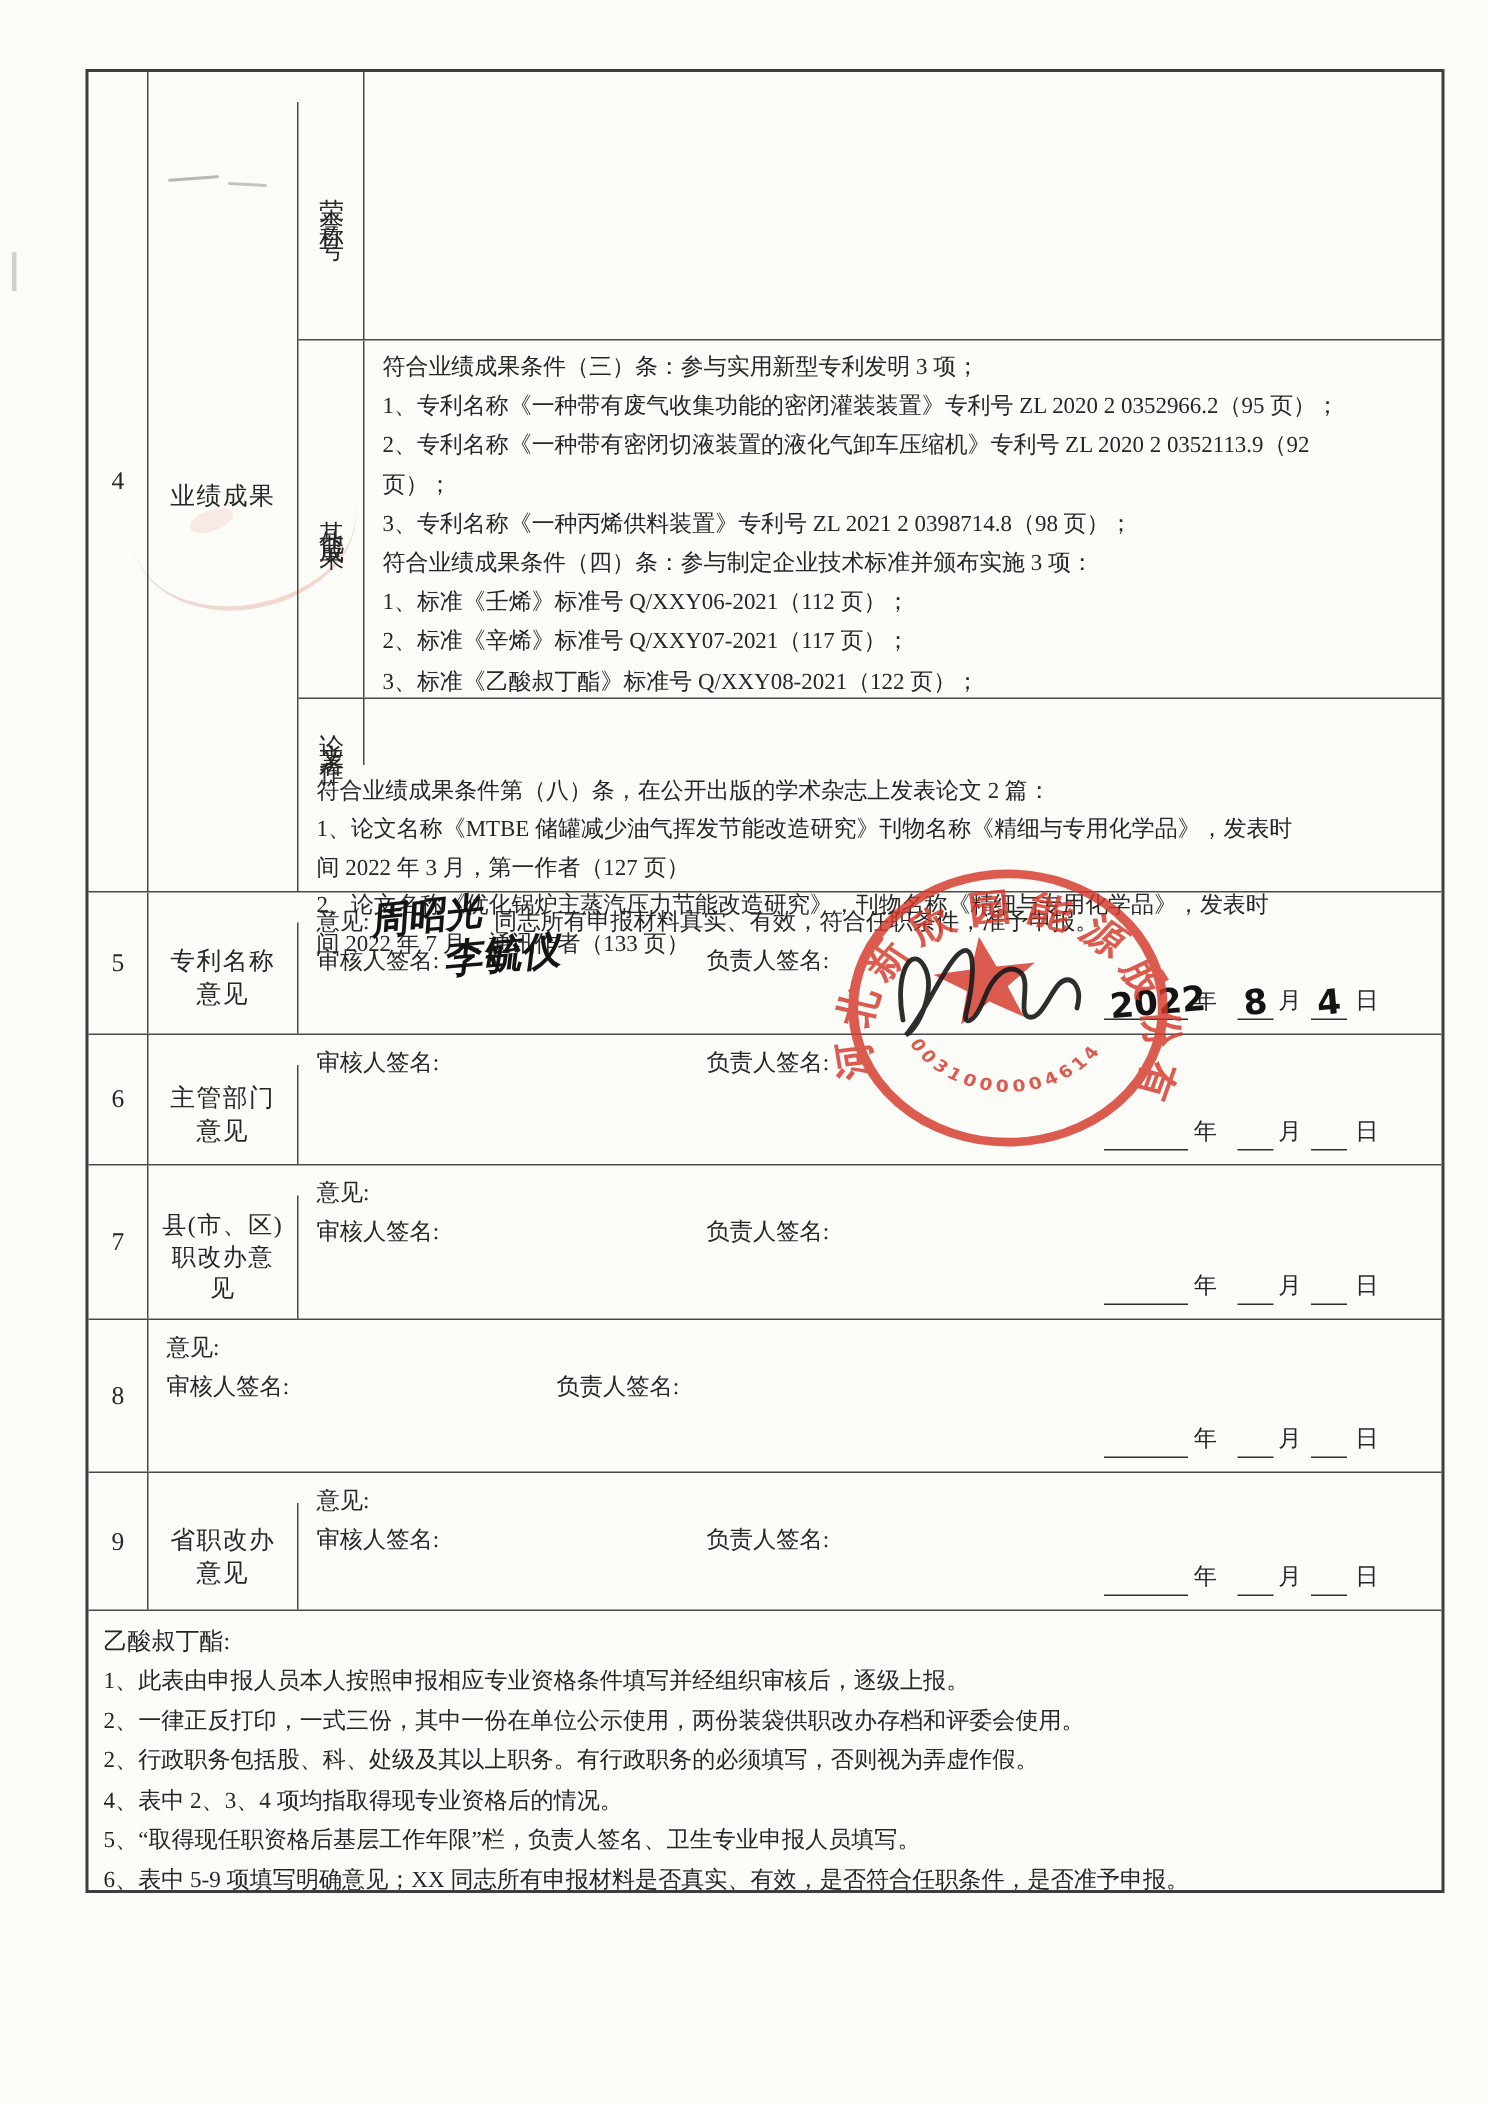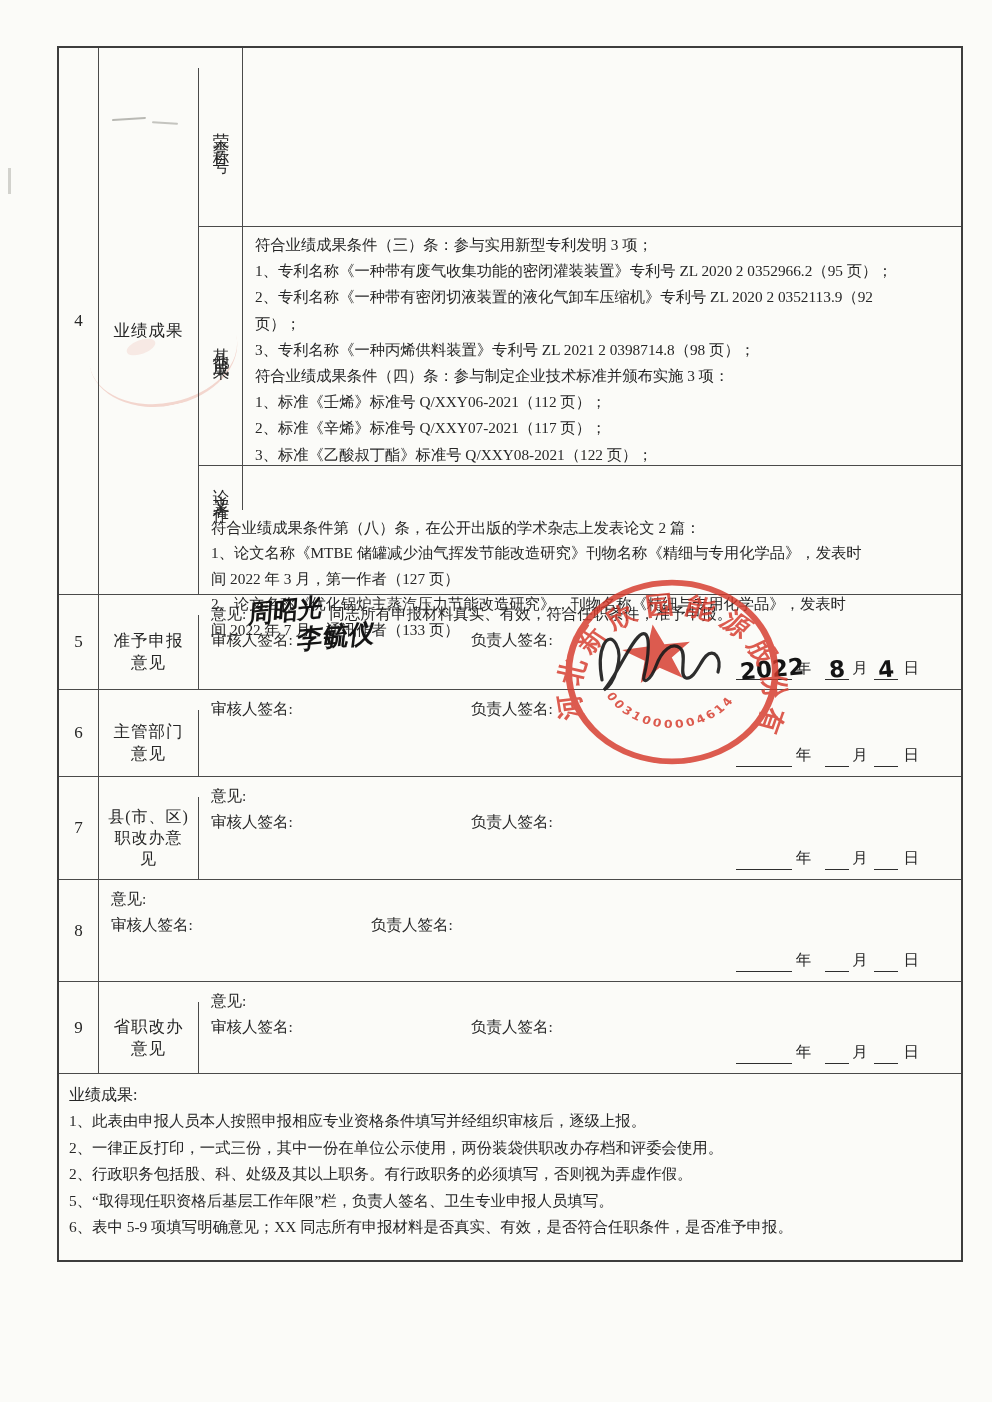--- a/index.html
+++ b/index.html
@@ -139,21 +139,21 @@
 1、论文名称《MTBE 储罐减少油气挥发节能改造研究》刊物名称《精细与专用化学品》，发表时
 间 2022 年 3 月，第一作者（127 页）
 2、论文名称《优化锅炉主蒸汽压力节能改造研究》，刊物名称《精细与专用化学品》，发表时
 间 2022 年 7 月，通讯作者（133 页）</div>
         </div>
       </div>
     </div>
 
     <div class="row" style="height:95px; flex:0 0 95px;">
       <div class="cell num">5</div>
-      <div class="cell rowlabel prewrap">准予申报
+      <div class="cell rowlabel prewrap">专利名称
 意见</div>
       <div class="cell ocontent">
         <div class="oline">
           <span>意见:</span><span class="hw name-hw">周昭光</span><span>同志所有申报材料真实、有效，符合任职条件，准予申报。</span>
         </div>
         <div class="oline">
           <span>审核人签名:</span><span class="hw sig-hw">李毓仪</span>
           <span class="leader">负责人签名:</span>
         </div>
         <div class="dateline">
@@ -234,25 +234,26 @@
         </div>
         <div class="dateline">
           <span class="blank blank-y"></span><span>年</span>
           <span class="blank blank-m"></span><span>月</span>
           <span class="blank blank-d"></span><span>日</span>
         </div>
       </div>
     </div>
 
     <div class="row notesrow">
-      <div class="notes-title">业绩成果:</div>
+      <div class="notes-title">乙酸叔丁酯:</div>
       <div id="notes-list">
           <div class="note-line"><span>1、此表由申报人员本人按照申报相应专业资格条件填写并经组织审核后，逐级上报。</span></div>
           <div class="note-line"><span>2、一律正反打印，一式三份，其中</span><b>一份</b><span>在单位公示使用，</span><b>两份装袋</b><span>供职改办存档和评委会使用。</span></div>
           <div class="note-line"><span>2、行政职务包括股、科、处级及其以上职务。有行政职务的必须填写，否则视为弄虚作假。</span></div>
+          <div class="note-line"><span>4、表中 2、3、4 项均指</span><b>取得现</b><span>专业资格后的情况。</span></div>
           <div class="note-line"><span>5、</span><b>“取得现任职资格后基层工作年限”</b><span>栏，负责人签名、卫生专业申报人员填写。</span></div>
           <div class="note-line"><span>6、表中 5-9 项填写明确意见；XX 同志所有申报材料是否真实、有效，是否符合任职条件，是否准予申报。</span></div>
         </div>
     </div>
 
   </div>
 
   <svg class="stamp" viewBox="0 0 200 200" preserveAspectRatio="none">
     <circle cx="100" cy="100" r="86" fill="none" stroke="#d6392b" stroke-width="5.5"></circle>
     <path id="arcTop" d="M 26,146 A 78,78 0 1 1 174,146" fill="none"></path>

